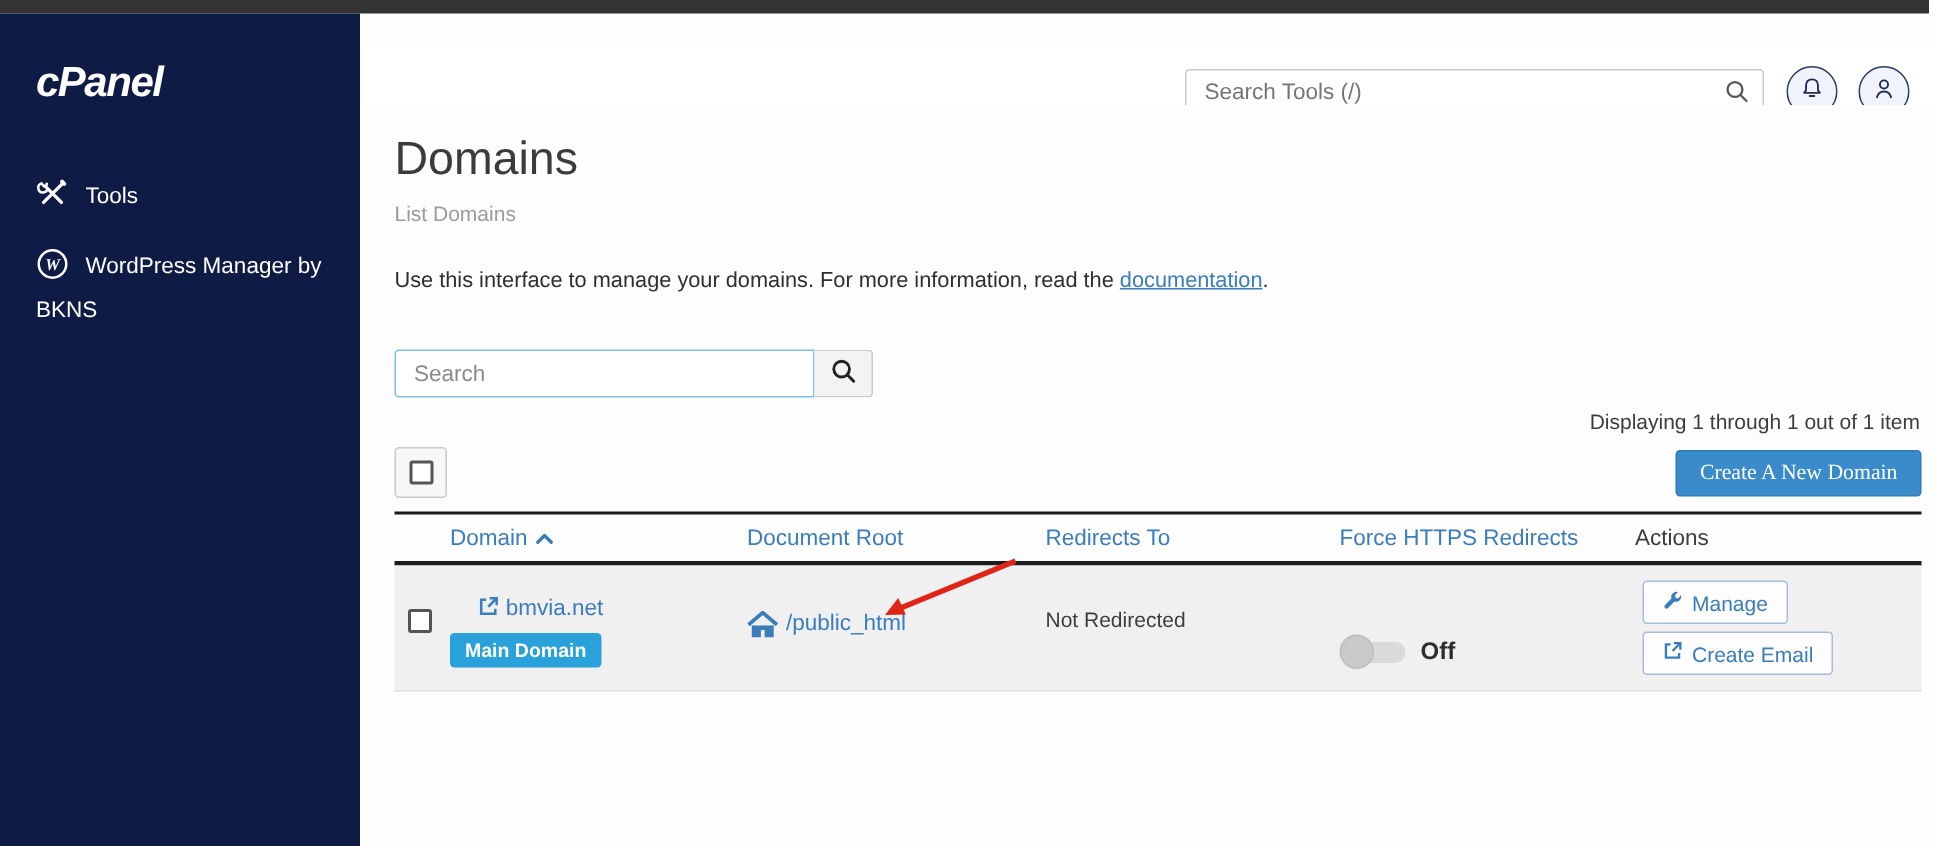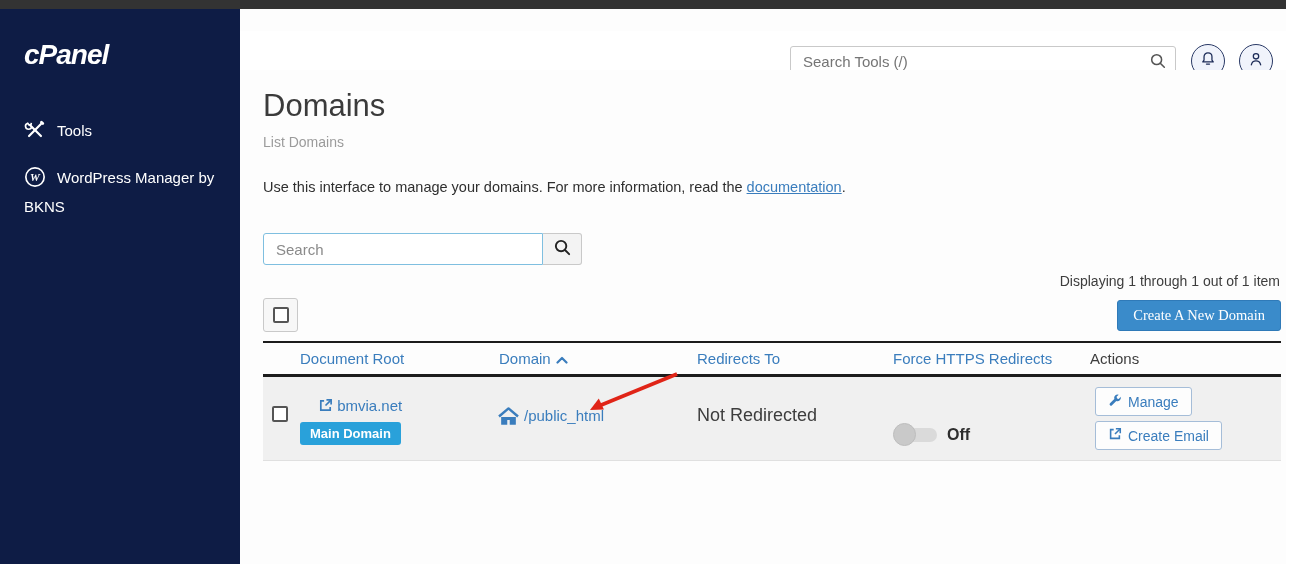--- a/index.html
+++ b/index.html
@@ -63,21 +63,21 @@
   .c5 { flex:1; }
   .sort-link { cursor:pointer; display:inline-flex; align-items:center; gap:5px; }
   .t-row { display:flex; background:#f0f0f0; min-height:84px; border-bottom:1px solid #e0e0e0; }
   .t-row .c0 { padding:29px 0 0 9px; }
   .row-check { display:block; }
   .domain-cell { padding-top:20px; }
   .domain-link-line { margin-left:18px; font-size:15px; }
   .blue-link { color:#3a7dbd; text-decoration:none; cursor:pointer; }
   .badge { display:inline-block; margin-top:8px; background:#29a1da; color:#fff; font-size:13px; font-weight:700; padding:4px 10px; border-radius:3px; }
   .docroot-cell { padding-top:30px; font-size:15px; display:flex; align-items:flex-start; gap:5px; }
-  .redirect-cell { padding-top:28px; font-size:18px; color:#3d3d3d; }
+  .redirect-cell { padding-top:28px; font-size:14px; color:#3d3d3d; }
   .force-cell { padding-top:26px; display:flex; align-items:center; }
   .toggle { position:relative; width:44px; height:16px; margin-top:6px; cursor:pointer; }
   .toggle .track { position:absolute; left:4px; top:1px; width:40px; height:14px; background:#dadada; border-radius:8px; }
   .toggle .knob { position:absolute; left:0; top:-4px; width:23px; height:23px; background:#c9c9c9; border:1px solid #bdbdbd; border-radius:50%; }
   .toggle-state { margin-left:10px; margin-top:6px; font-size:16px; font-weight:700; color:#2e2e2e; }
   .actions-cell { padding:10px 0 0 5px; }
   .action-btn { display:flex; align-items:center; gap:6px; width:max-content; background:#fdfdfd; border:1px solid #a5bdd8; border-radius:3px; color:#3a7dbd; font-size:14px; font-family:"Liberation Sans", sans-serif; padding:5px 12px; cursor:pointer; }
   .action-btn + .action-btn { margin-top:5px; }
 
   .arrow-overlay { position:absolute; left:580px; top:365px; width:110px; height:52px; pointer-events:none; }
@@ -163,31 +163,31 @@
     <div class="controls-row">
       <div class="select-all-box">
         <input type="checkbox" style="">
       </div>
       <button class="create-domain-btn">Create A New Domain</button>
     </div>
 
     <div class="domains-table">
       <div class="t-head">
         <div class="cell c0"></div>
-        <div class="cell c2">Document Root</div>
         <div class="cell c1">
           <span class="sort-link">
             <span>Domain</span>
             <span>
               <svg viewBox="0 0 12 8" width="12" height="8">
                   <path d="M1.5 6.5 L6 2 L10.5 6.5" fill="none" stroke="#3a7dbd" stroke-width="2.2" stroke-linecap="round" stroke-linejoin="round"></path>
                 </svg>
             </span>
           </span>
         </div>
+        <div class="cell c2">Document Root</div>
         <div class="cell c3">Redirects To</div>
         <div class="cell c4">Force HTTPS Redirects</div>
         <div class="cell c5 actions">Actions</div>
       </div>
 
       <div class="t-row">
         <div class="c0">
           <input class="row-check" type="checkbox" style="">
         </div>
         <div class="c1 domain-cell">

